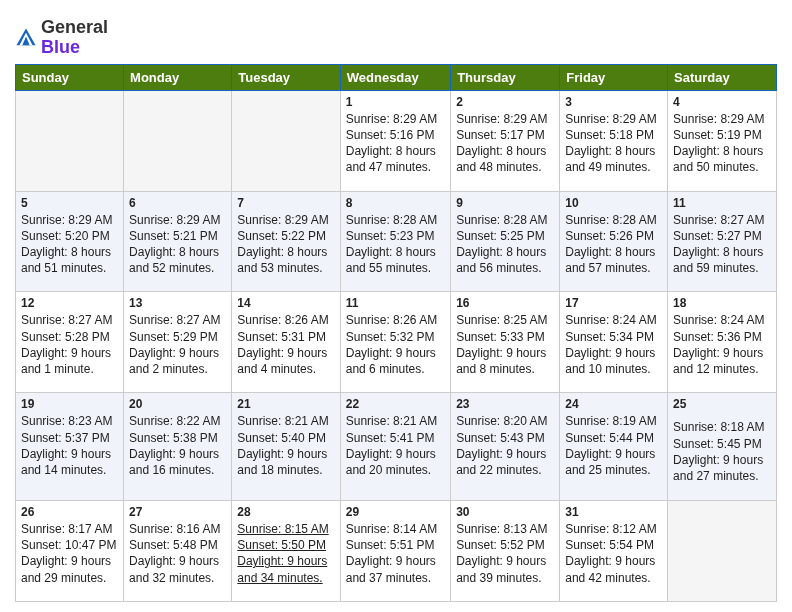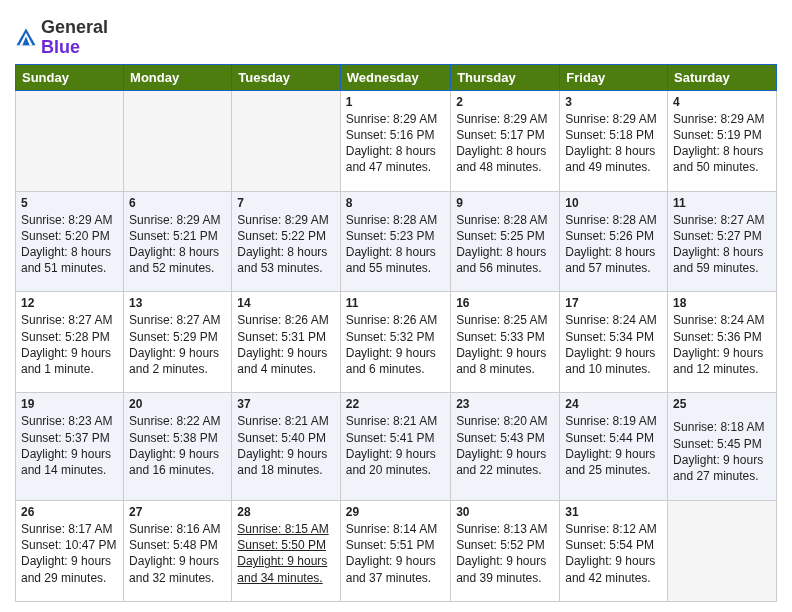--- a/index.html
+++ b/index.html
@@ -254,21 +254,21 @@
 Sunset: 5:37 PM
 Daylight: 9 hours and 14 minutes.</div>
           </td>
           <td>
             <span class="day-number">20</span>
             <div class="cell-text" style="white-space: pre-line;">Sunrise: 8:22 AM
 Sunset: 5:38 PM
 Daylight: 9 hours and 16 minutes.</div>
           </td>
           <td>
-            <span class="day-number">37</span>
+            <span class="day-number">21</span>
             <div class="cell-text" style="white-space: pre-line;">Sunrise: 8:21 AM
 Sunset: 5:40 PM
 Daylight: 9 hours and 18 minutes.</div>
           </td>
           <td>
             <span class="day-number">22</span>
             <div class="cell-text" style="white-space: pre-line;">Sunrise: 8:21 AM
 Sunset: 5:41 PM
 Daylight: 9 hours and 20 minutes.</div>
           </td>

